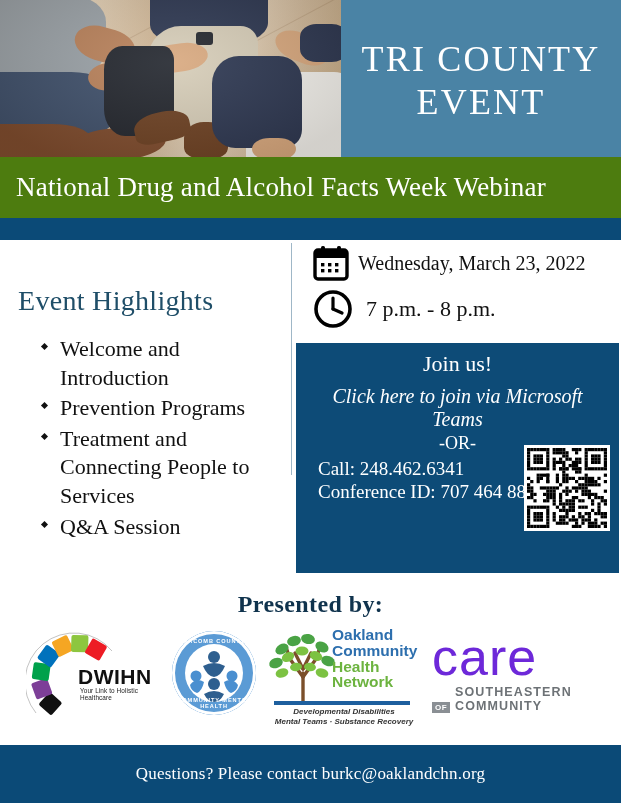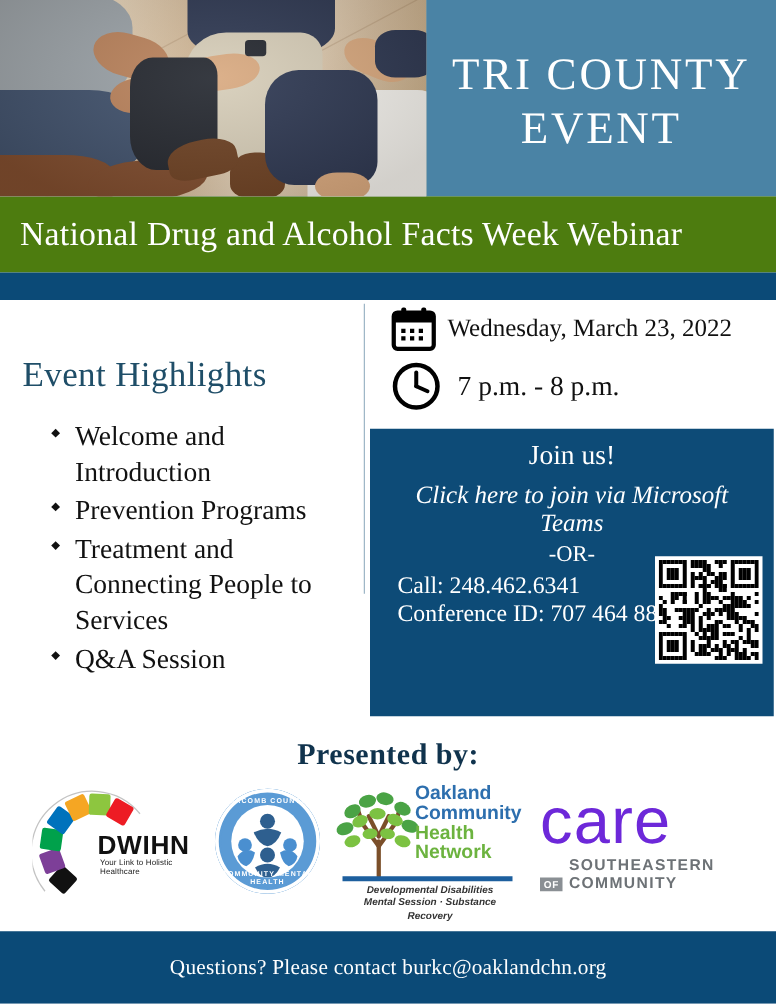--- a/index.html
+++ b/index.html
@@ -887,21 +887,21 @@
       </svg>
       <div class="oak-words">
         <div class="oak-1">Oakland</div>
         <div class="oak-2">Community</div>
         <div class="oak-3">Health</div>
         <div class="oak-4">Network</div>
       </div>
       <div class="oak-rule"></div>
       <div class="oak-sub">
         <div>Developmental Disabilities</div>
-        <div>Mental Session · Substance Recovery</div>
+        <div>Mental Teams · Substance Recovery</div>
       </div>
     </div>
 
     <div class="logo logo-care">
       <div class="care-word">care</div>
       <div class="care-sub">
         <span class="care-of">OF</span>
         <span class="care-region">SOUTHEASTERN COMMUNITY</span>
       </div>
     </div>

